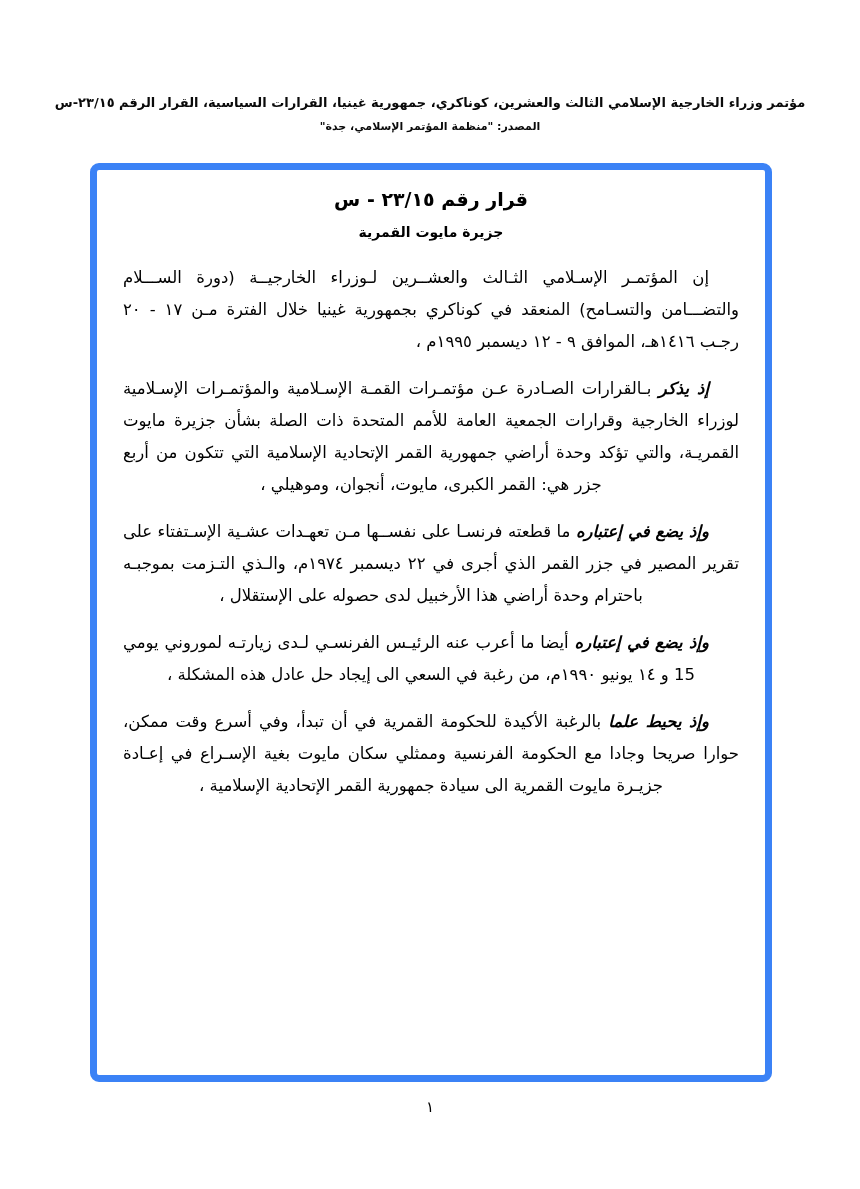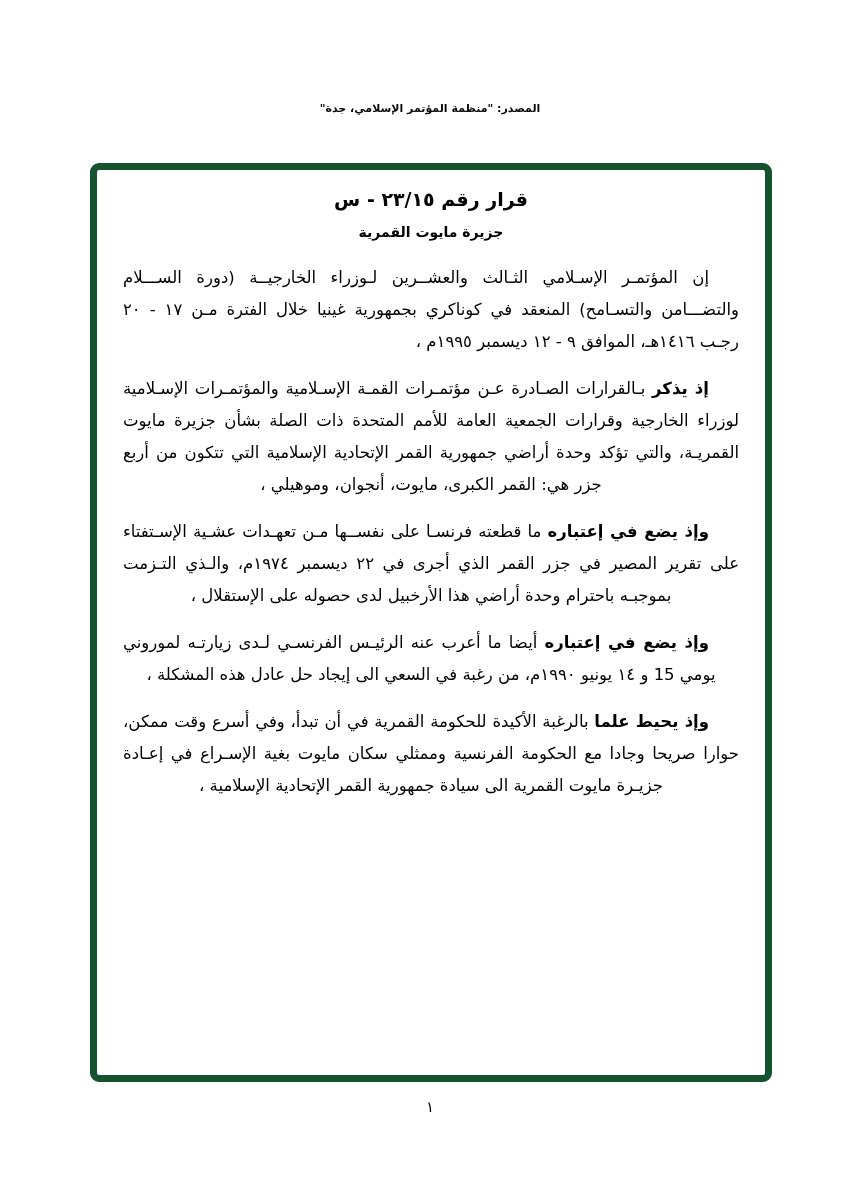--- a/index.html
+++ b/index.html
@@ -29,21 +29,21 @@
   .header-line1 { font-size: 13px; line-height: 18px; }
   .header-line2 { font-size: 11px; margin-top: 8px; }
 
   .frame {
     position: absolute;
     left: 90px;
     top: 163px;
     width: 682px;
     height: 919px;
     box-sizing: border-box;
-    border: 7px solid #14532d;
+    border: 7px solid #3b82f6;
     border-radius: 9px;
     padding: 18px 26px 0 26px;
     background: #ffffff;
   }
   .title-block {
     text-align: center;
     font-weight: bold;
   }
   .title-1 { font-size: 19px; }
   .title-2 { font-size: 16px; margin-top: 14px; }
@@ -54,38 +54,39 @@
     font-size: 16.5px;
     line-height: 32px;
     text-align: justify;
   }
   p.para {
     margin: 0 0 15px 0;
     text-indent: 30px;
   }
   p.center-last { text-align-last: center; }
   p.flush-last  { text-align-last: auto; }
-  .lead { font-weight: bold; }
+  .lead { font-weight: bold; font-style: italic; }
 
   .page-number {
     position: absolute;
     top: 1098px;
     left: 0;
     right: 0;
     text-align: center;
     font-size: 15px;
     color: #000000;
   }
 </style>
 </head>
 <body>
 
 <div class="page">
 
   <div class="doc-header">
+    <div class="header-line1">مؤتمر وزراء الخارجية الإسلامي الثالث والعشرين، كوناكري، جمهورية غينيا، القرارات السياسية، القرار الرقم ٢٣/١٥-س</div>
     <div class="header-line2">المصدر:  "منظمة المؤتمر الإسلامي، جدة"</div>
   </div>
 
   <div class="frame">
 
     <div class="title-block">
       <div class="title-1">قرار رقم ٢٣/١٥ - س</div>
       <div class="title-3">جزيرة مايوت القمرية</div>
     </div>
 

